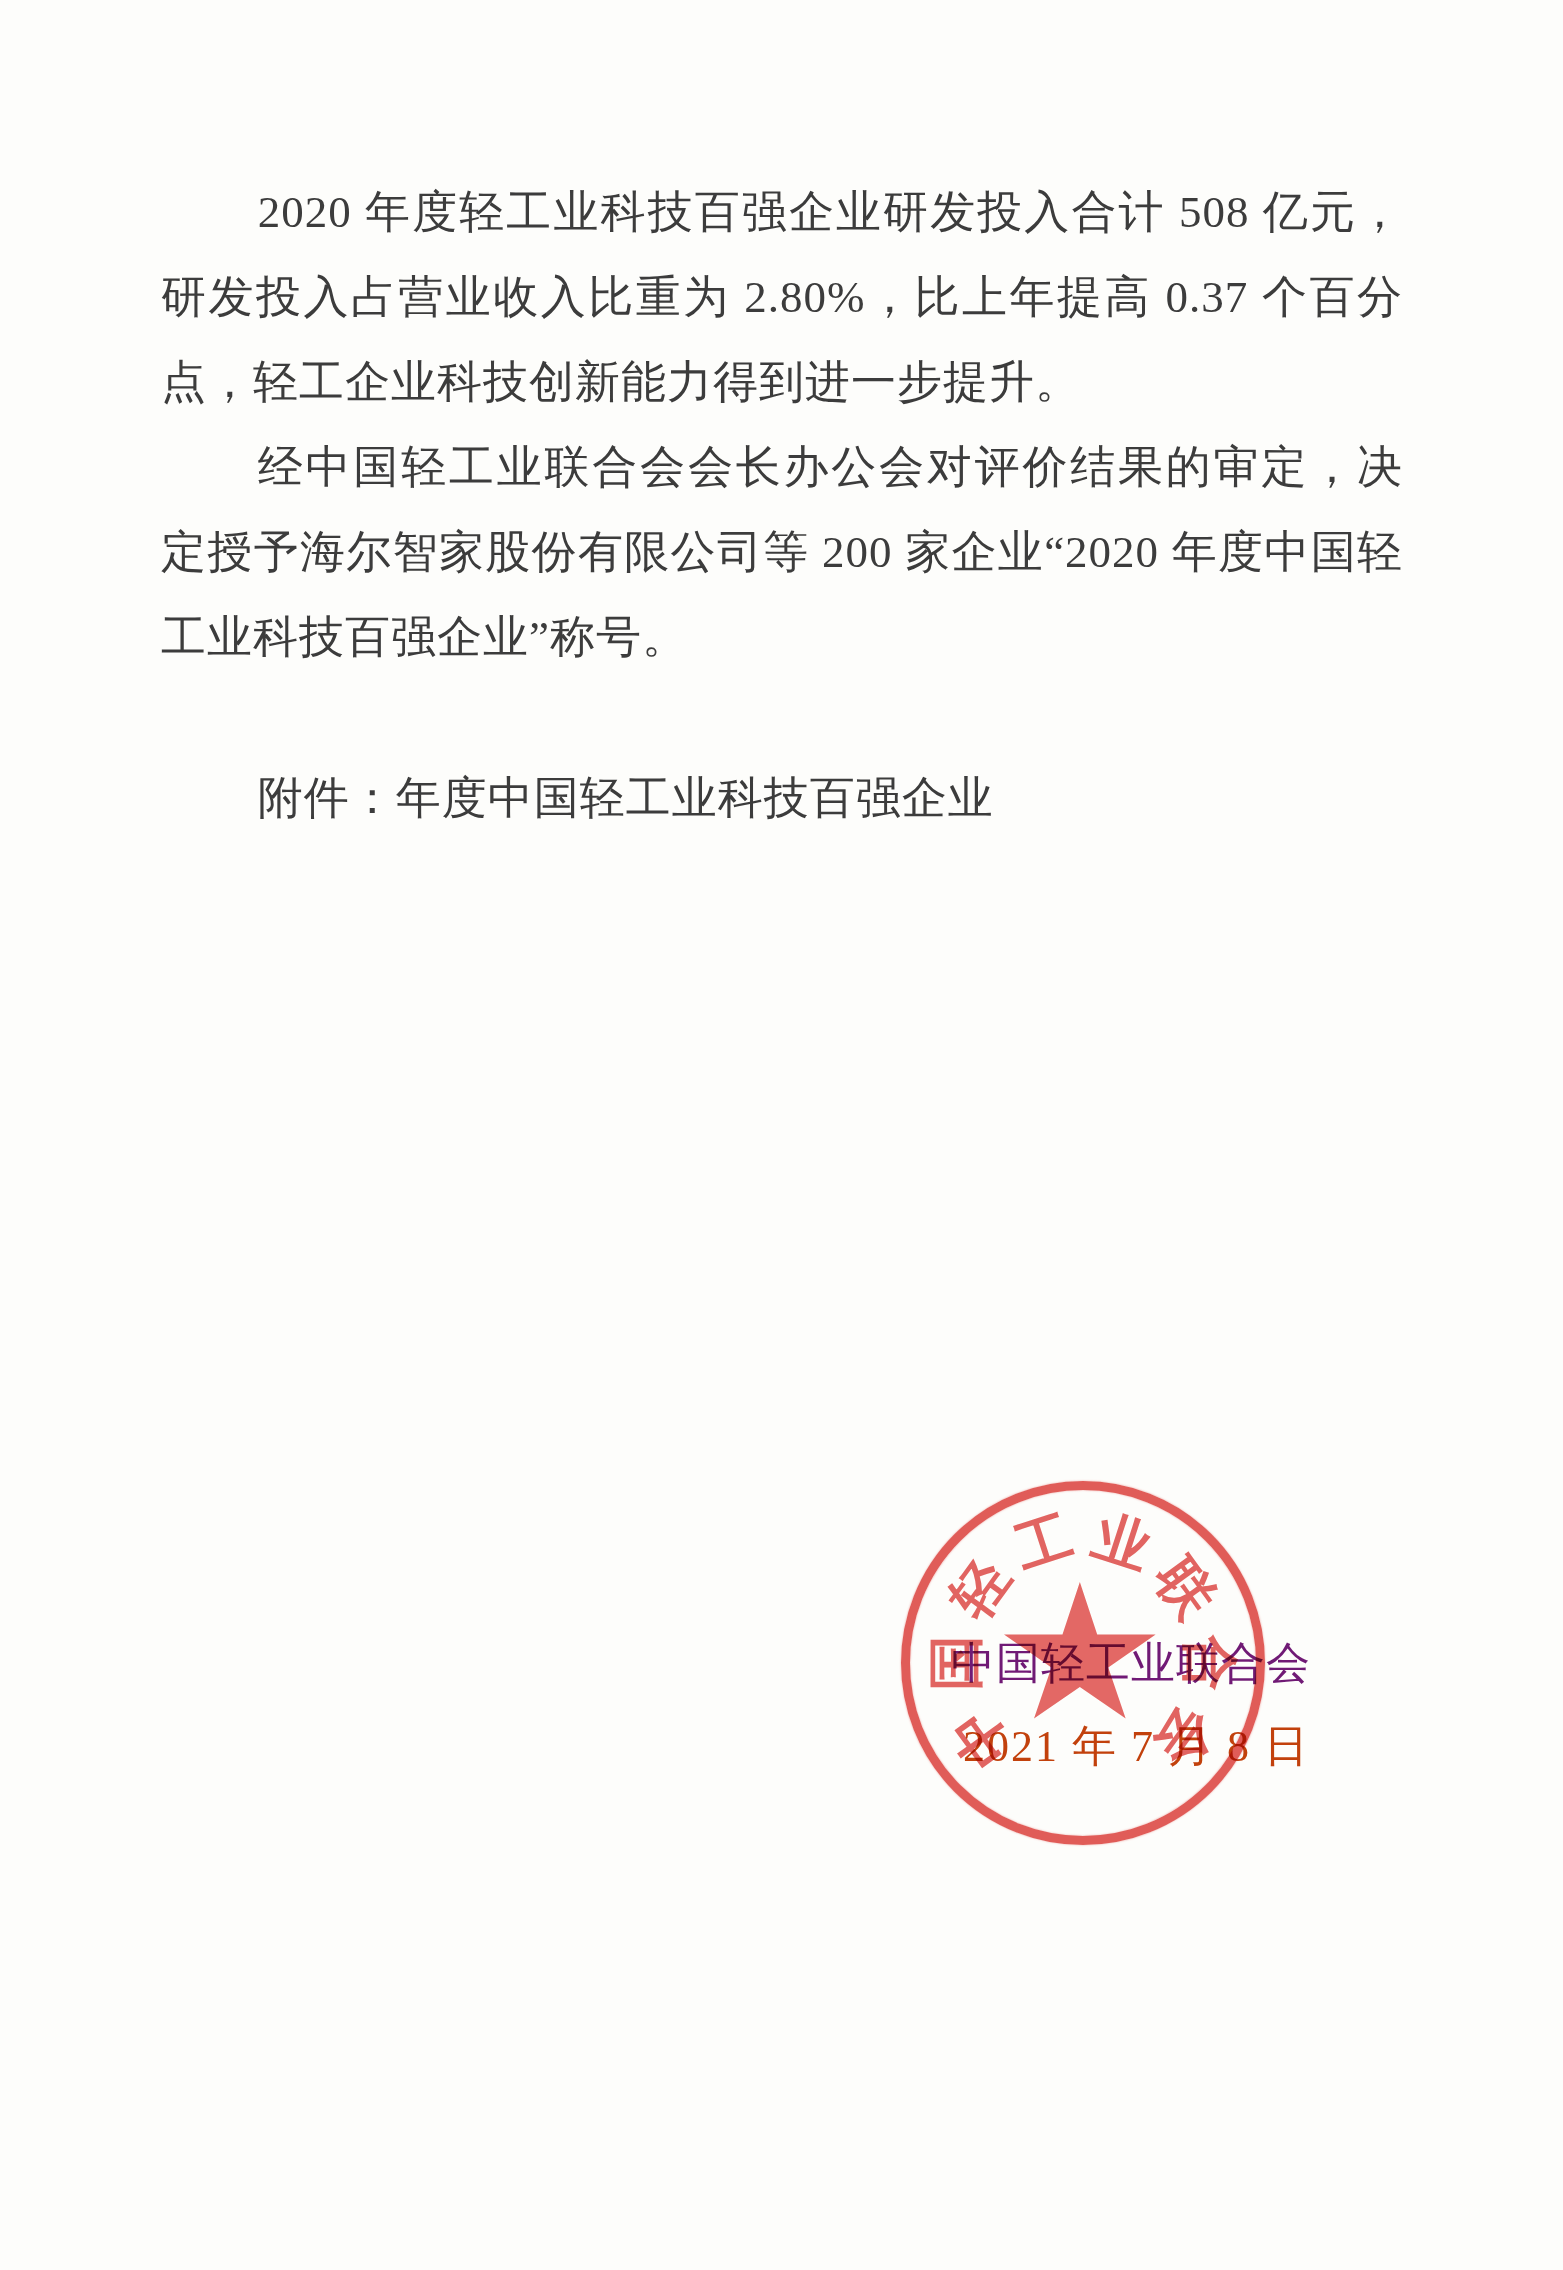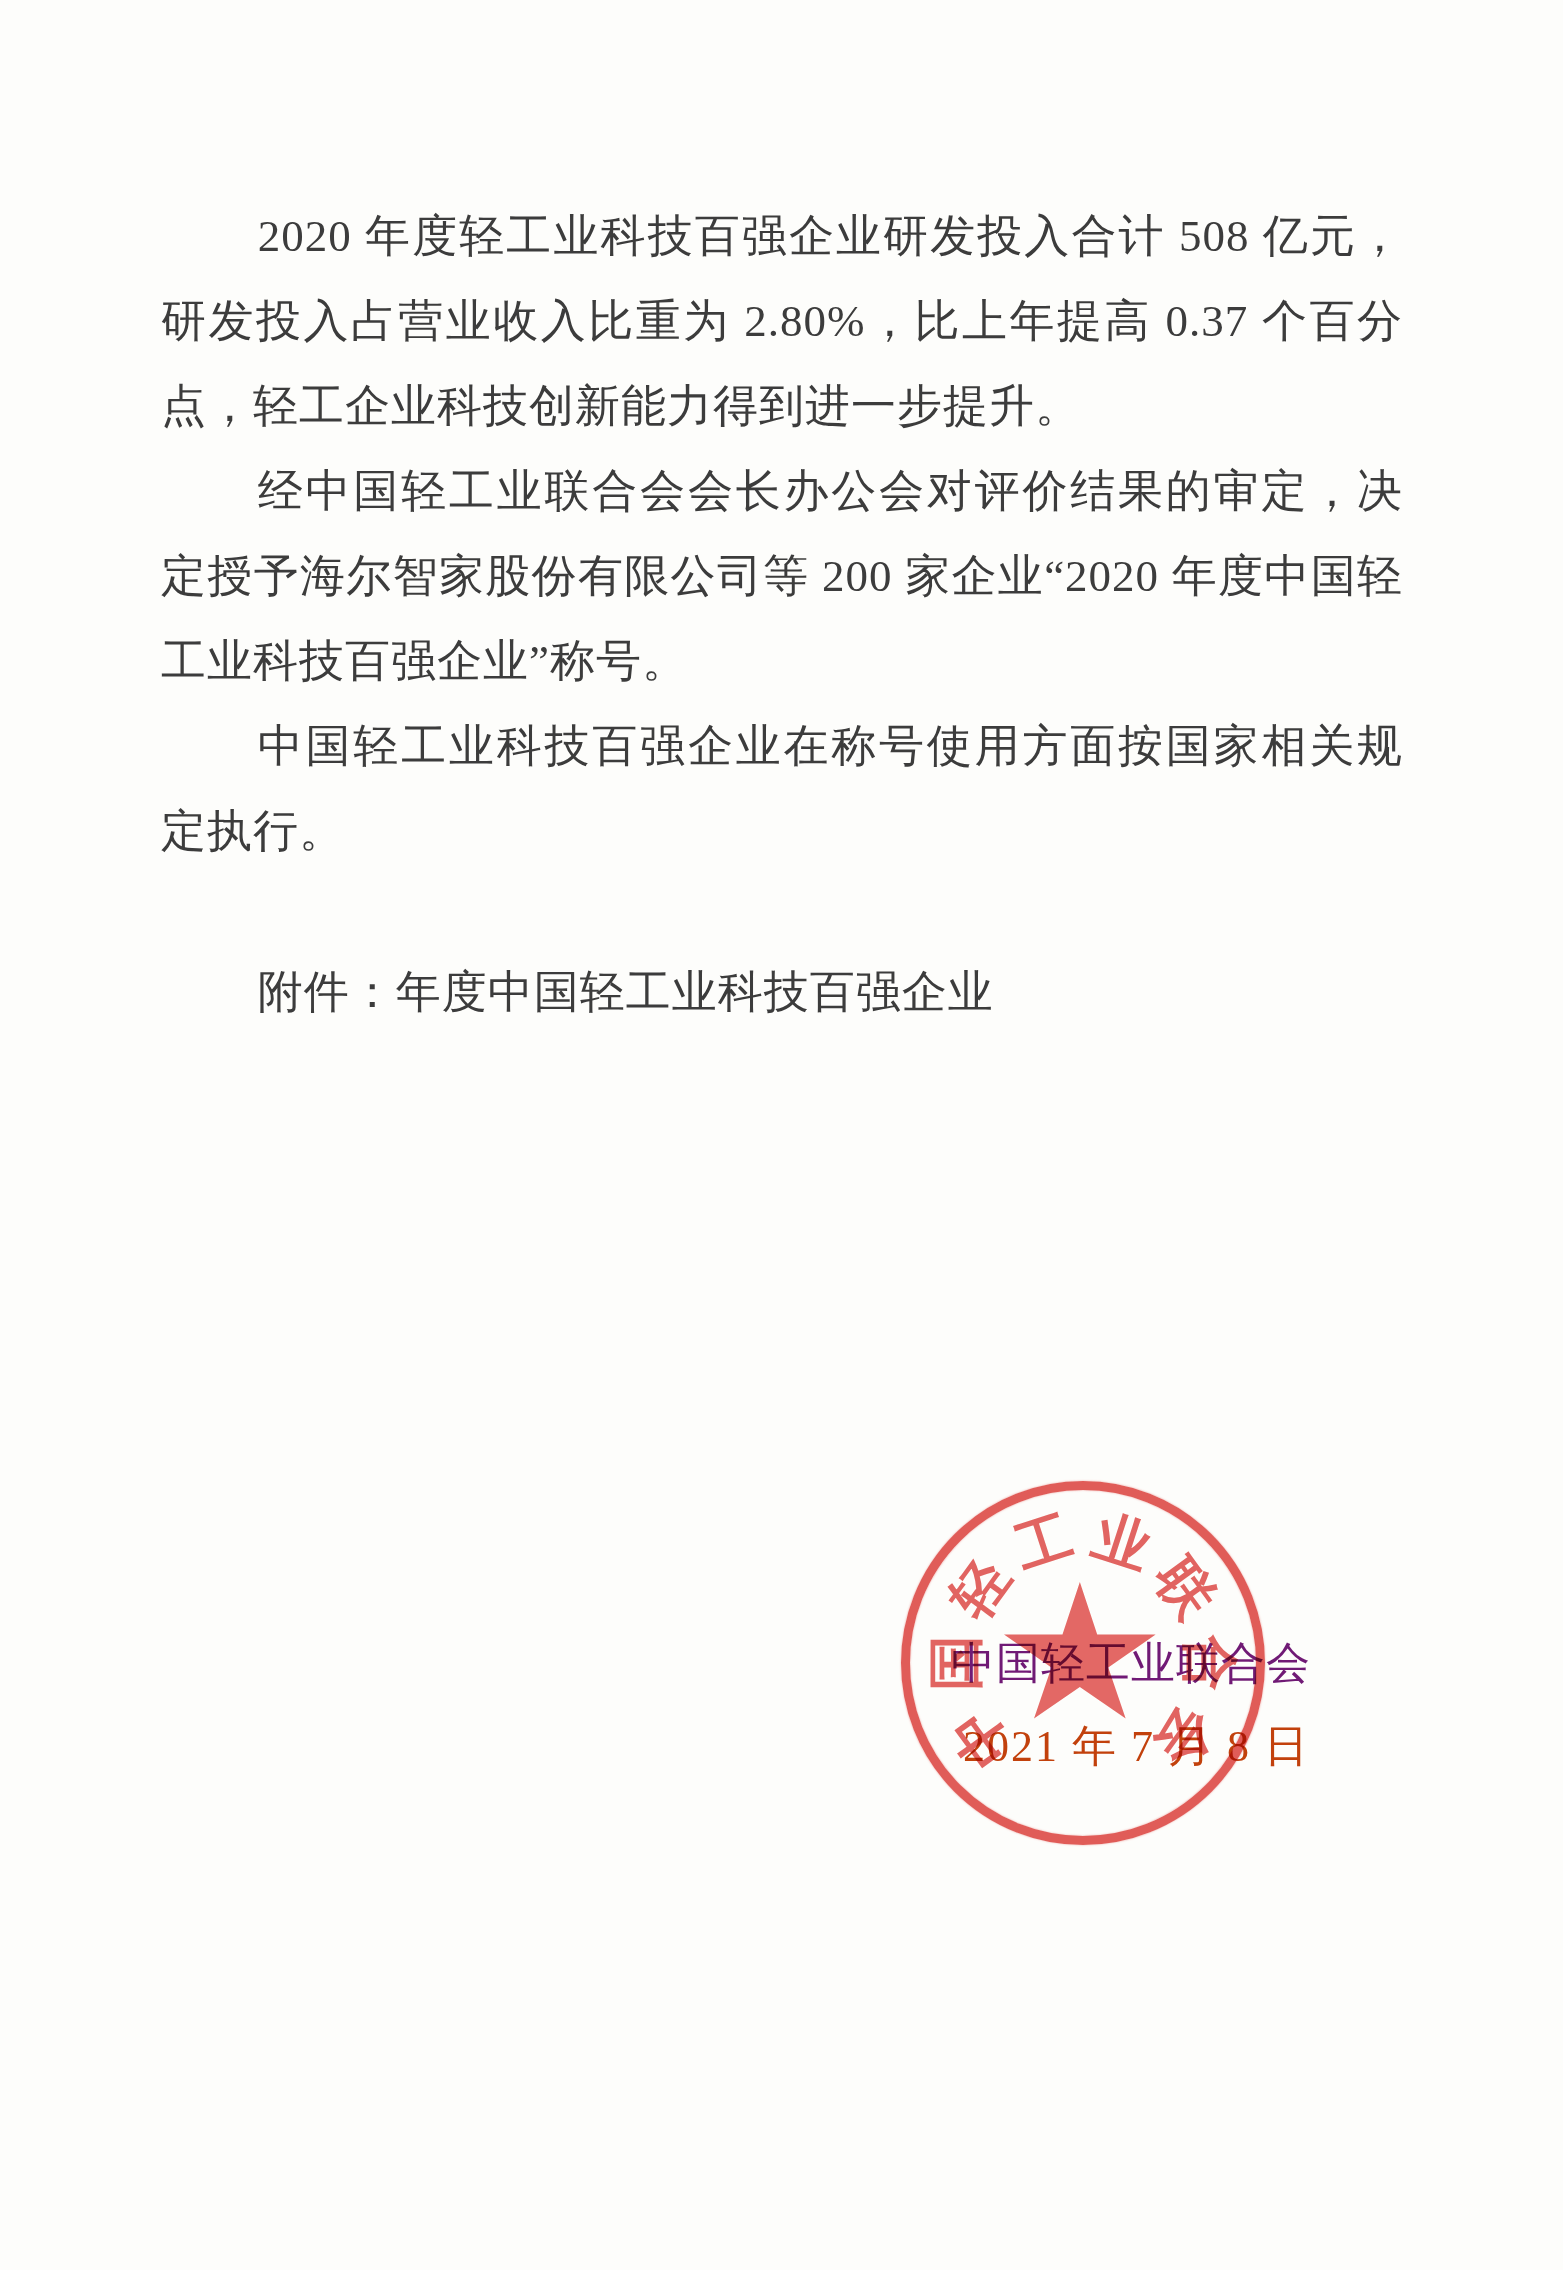--- a/index.html
+++ b/index.html
@@ -10,21 +10,21 @@
     margin:0 auto;
     background:#fdfdfb;
     overflow:hidden;
     font-family:"Liberation Serif","DejaVu Serif",serif;
     color:#3c3c3c;
   }
   
   .body-text {
     position:absolute;
     left:161px;
-    top:194px;
+    top:170px;
     width:1242px;
     font-size:45px;
     line-height:85px;
     letter-spacing:1px;
     text-align:justify;
     text-justify:inter-character;
   }
   .body-text p { margin:0; text-indent:2.15em; }
   .body-text p.attachment { margin-top:76px; }
 
@@ -97,21 +97,20 @@
   .c7 { transform:rotate(126deg)  translateY(-127px); }
 </style>
 </head>
 <body>
 
 <div class="page">
 
   <div class="body-text">
     <p>2020 年度轻工业科技百强企业研发投入合计 508 亿元，研发投入占营业收入比重为 2.80%，比上年提高 0.37 个百分点，轻工企业科技创新能力得到进一步提升。</p>
     <p>经中国轻工业联合会会长办公会对评价结果的审定，决定授予海尔智家股份有限公司等 200 家企业“2020 年度中国轻工业科技百强企业”称号。</p>
-    <p>中国轻工业科技百强企业在称号使用方面按国家相关规定执行。</p>
     <p class="attachment">附件：年度中国轻工业科技百强企业</p>
   </div>
 
   <div class="signature">中国轻工业联合会</div>
 
   <div class="sigdate">2021 年 7 月 8 日</div>
 
   <div class="seal">
     <div class="seal-ring"></div>
     <div class="seal-star"></div>

